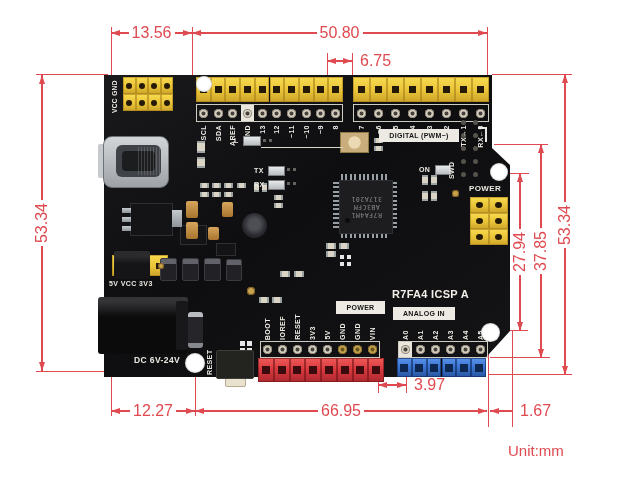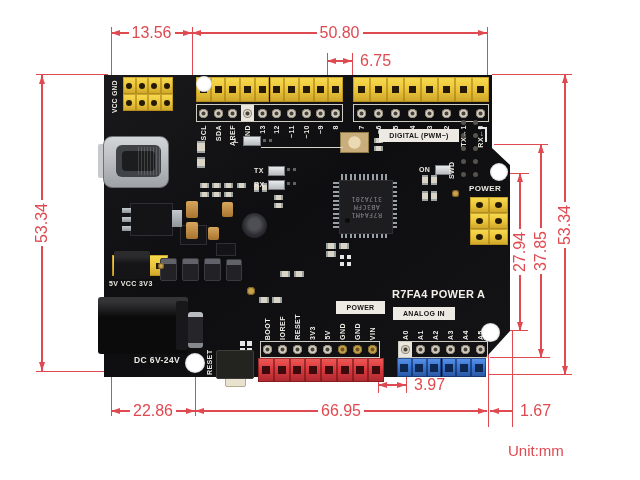--- a/index.html
+++ b/index.html
@@ -148,21 +148,21 @@
       <div class="arr u" style="left: 561.5px; top: 74px; width: 0px; height: 0px;"></div>
       <div class="arr d" style="left: 561.5px; top: 366px; width: 0px; height: 0px;"></div>
       <div class="dtext rot" style="left: 565px; top: 224.5px;">53.34</div>
       <div class="dline" style="left: 378px; top: 384.25px; width: 28px; height: 1.5px;"></div>
       <div class="arr l" style="left: 378px; top: 381.5px; width: 0px; height: 0px;"></div>
       <div class="arr r" style="left: 397px; top: 381.5px; width: 0px; height: 0px;"></div>
       <div class="dtext la" style="left: 411px; top: 385px;">3.97</div>
       <div class="dline" style="left: 111px; top: 410.25px; width: 84px; height: 1.5px;"></div>
       <div class="arr l" style="left: 111px; top: 407.5px; width: 0px; height: 0px;"></div>
       <div class="arr r" style="left: 186px; top: 407.5px; width: 0px; height: 0px;"></div>
-      <div class="dtext" style="left: 153px; top: 411px;">22.86</div>
+      <div class="dtext" style="left: 153px; top: 411px;">12.27</div>
       <div class="dline" style="left: 195px; top: 410.25px; width: 292px; height: 1.5px;"></div>
       <div class="arr l" style="left: 195px; top: 407.5px; width: 0px; height: 0px;"></div>
       <div class="arr r" style="left: 478px; top: 407.5px; width: 0px; height: 0px;"></div>
       <div class="dtext" style="left: 341px; top: 411px;">66.95</div>
       <div class="dline" style="left: 490px; top: 410.25px; width: 22px; height: 1.5px;"></div>
       <div class="arr l" style="left: 490px; top: 407.5px; width: 0px; height: 0px;"></div>
       <div class="dtext la" style="left: 517px; top: 411px;">1.67</div>
     </div>
 
   <div class="dtext la" style="left:505px;top:451px;font-size:15px;">Unit:mm</div>
@@ -200,21 +200,21 @@
     <div class="ddot" style="left:183px;top:93px;"></div>
     <div class="ddot" style="left:189px;top:93px;"></div>
     <div class="wtext" style="left:150px;top:106px;">RX</div>
     <div class="led" style="left:164px;top:105px;width:15px;height:8px;"></div>
     <div class="ddot" style="left:183px;top:107px;"></div>
     <div class="ddot" style="left:189px;top:107px;"></div>
     <div class="wtext" style="left:315px;top:91px;">ON</div>
     <div class="led" style="left:331px;top:90px;width:14px;height:8px;"></div>
     <div class="wtext vtext" style="left:344px;top:74px;height:30px;">SWD</div>
     <div class="wtext" style="left:365px;top:110px;font-size:8px;">POWER</div>
-    <div class="title" style="left:288px;top:213px;">R7FA4 POWER A</div>
+    <div class="title" style="left:288px;top:213px;">R7FA4 ICSP A</div>
     <div class="silkbox" style="left:289px;top:232px;width:62px;height:13px;">ANALOG IN</div>
     <div class="silkbox" style="left:232px;top:226px;width:49px;height:13px;">POWER</div>
     <div class="wtext" style="left:5px;top:205px;">5V VCC 3V3</div>
     <div class="wtext" style="left:30px;top:281px;font-size:8.5px;">DC 6V-24V</div>
     <div class="wtext vtext" style="left:102px;top:268px;height:32px;">RESET</div>
     <div class="silkline" style="left:157px;top:72px;width:82px;height:1px;"></div>
 
     <div class="wsq a" style="left:374px;top:52px;width:9px;height:2px;"></div>
     <div class="wsq a" style="left:381px;top:52px;width:2px;height:15px;"></div>
 

